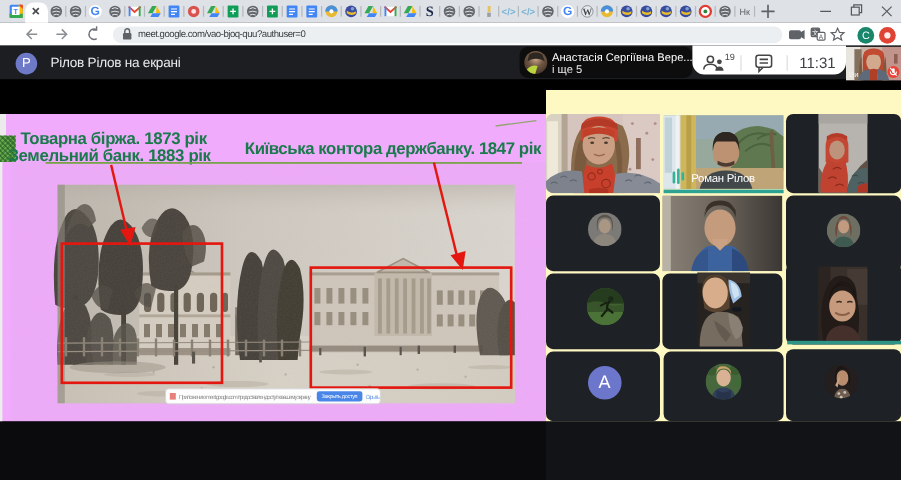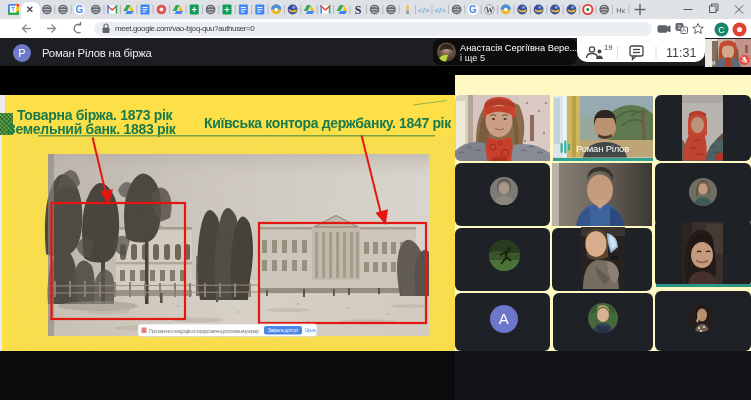--- a/index.html
+++ b/index.html
@@ -11,21 +11,21 @@
 #addrbar{left:0;top:19px;width:751px;height:19px;background:#fff}
 #urlpill{left:94px;top:21.5px;width:558px;height:14px;background:#eceff1;border-radius:7px}
 #urltext{left:115px;top:24px;font-size:8px;color:#3c4043;letter-spacing:-.4px}
 
 #meetbar{left:0;top:38px;width:751px;height:28px;background:#1d1e21}
 #pcirc{left:13px;top:44px;width:18px;height:18px;border-radius:50%;background:#6e79c7;color:#fff;font-size:11px;text-align:center;line-height:18px}
 #meettitle{left:42px;top:47px;font-size:11.3px;letter-spacing:-.2px;color:#e9eaed}
 #darkpill{left:433px;top:38.5px;width:144px;height:26px;background:#0d0d0e;border-radius:7px}
 #whitecard{left:577px;top:38px;width:128px;height:23.5px;background:#fff;border-radius:0 0 10px 10px}
 
-#slide{left:0;top:95px;width:455px;height:256px;background:#fde047}
+#slide{left:0;top:95px;width:455px;height:256px;background:#f0abfc}
 #panel{left:455px;top:75px;width:296px;height:276px;background:#fef9c3}
 #botleft{left:0;top:351px;width:455px;height:49px;background:#0b0b0d}
 #botright{left:455px;top:351px;width:296px;height:49px;background:#121316}
 .tile{position:absolute;background:#1e2125;border-radius:6px}
 .avat{position:absolute;border-radius:50%;overflow:hidden}
 h2.gl{position:absolute;color:#1a7a4c;font-size:14px;letter-spacing:-.3px;font-weight:bold;white-space:nowrap;line-height:14px}
 </style></head>
 <body>
 <div id="stage">
   <div class="abs" id="botleft"></div>
@@ -239,21 +239,21 @@
         <text x="684.2" y="13.4" text-anchor="middle" font-size="5.5" fill="#5f6368" stroke="none" font-family="Liberation Sans">A</text>
       <path d="M698 4.5 L699.6 8 L703.3 8.3 L700.5 10.8 L701.4 14.4 L698 12.4 L694.6 14.4 L695.5 10.8 L692.7 8.3 L696.4 8 Z"></path>
     </g>
     <circle cx="721.5" cy="10.5" r="7" fill="#17866b"></circle>
       <text x="721.5" y="13.6" text-anchor="middle" font-size="9" fill="#fff" font-family="Liberation Sans">C</text>
     <circle cx="739.5" cy="10.5" r="7" fill="#df4333"></circle>
       <circle cx="739.5" cy="10.5" r="2.6" fill="#fff" opacity=".9"></circle>
   </svg>
   <div class="abs" id="meetbar"></div>
   <div class="abs" id="pcirc">P</div>
-  <div class="abs" id="meettitle">Роман Рілов на біржа</div>
+  <div class="abs" id="meettitle">Рілов Рілов на екрані</div>
   <div class="abs" id="darkpill"></div>
   <svg class="abs" style="left:433px;top:38.5px" width="144" height="26" viewBox="0 0 144 26">
     <defs>
       <radialGradient id="anav" cx=".5" cy=".35" r=".75">
         <stop offset="0" stop-color="#c9a58c"></stop>
           <stop offset=".45" stop-color="#6f5642"></stop>
           <stop offset="1" stop-color="#3a2e24"></stop>
       </radialGradient>
     </defs>
     <circle cx="13.5" cy="13" r="9.6" fill="url(#anav)"></circle>

